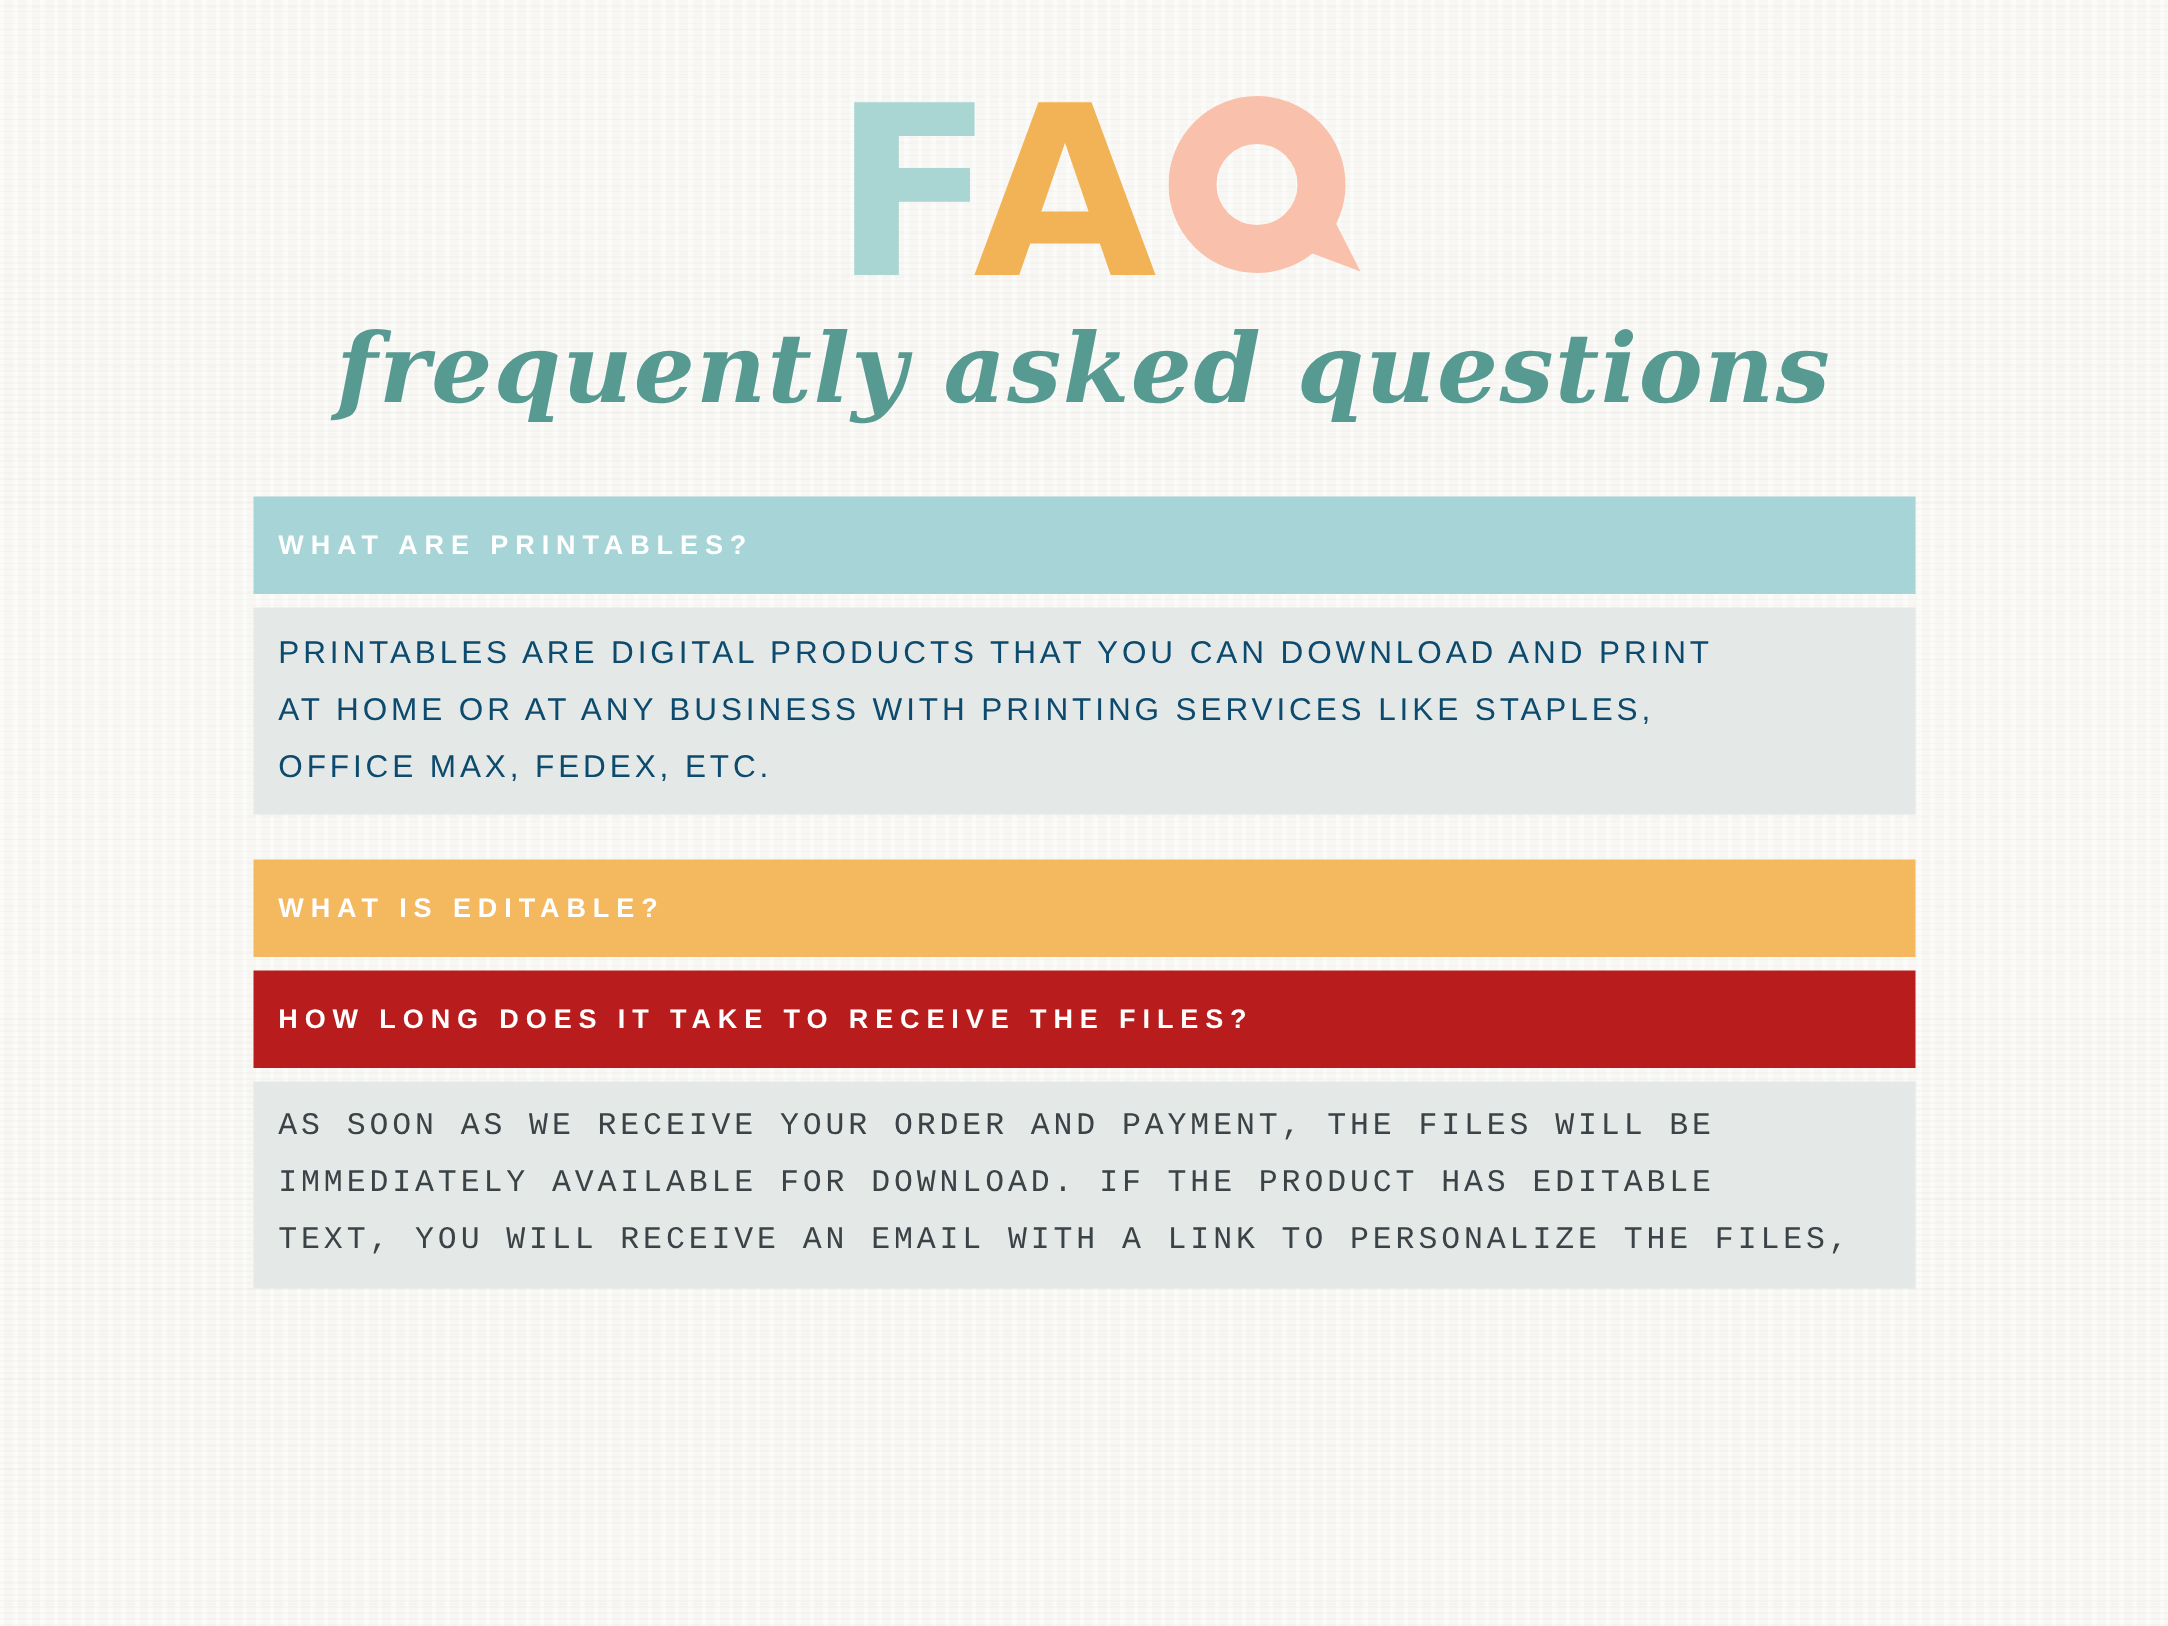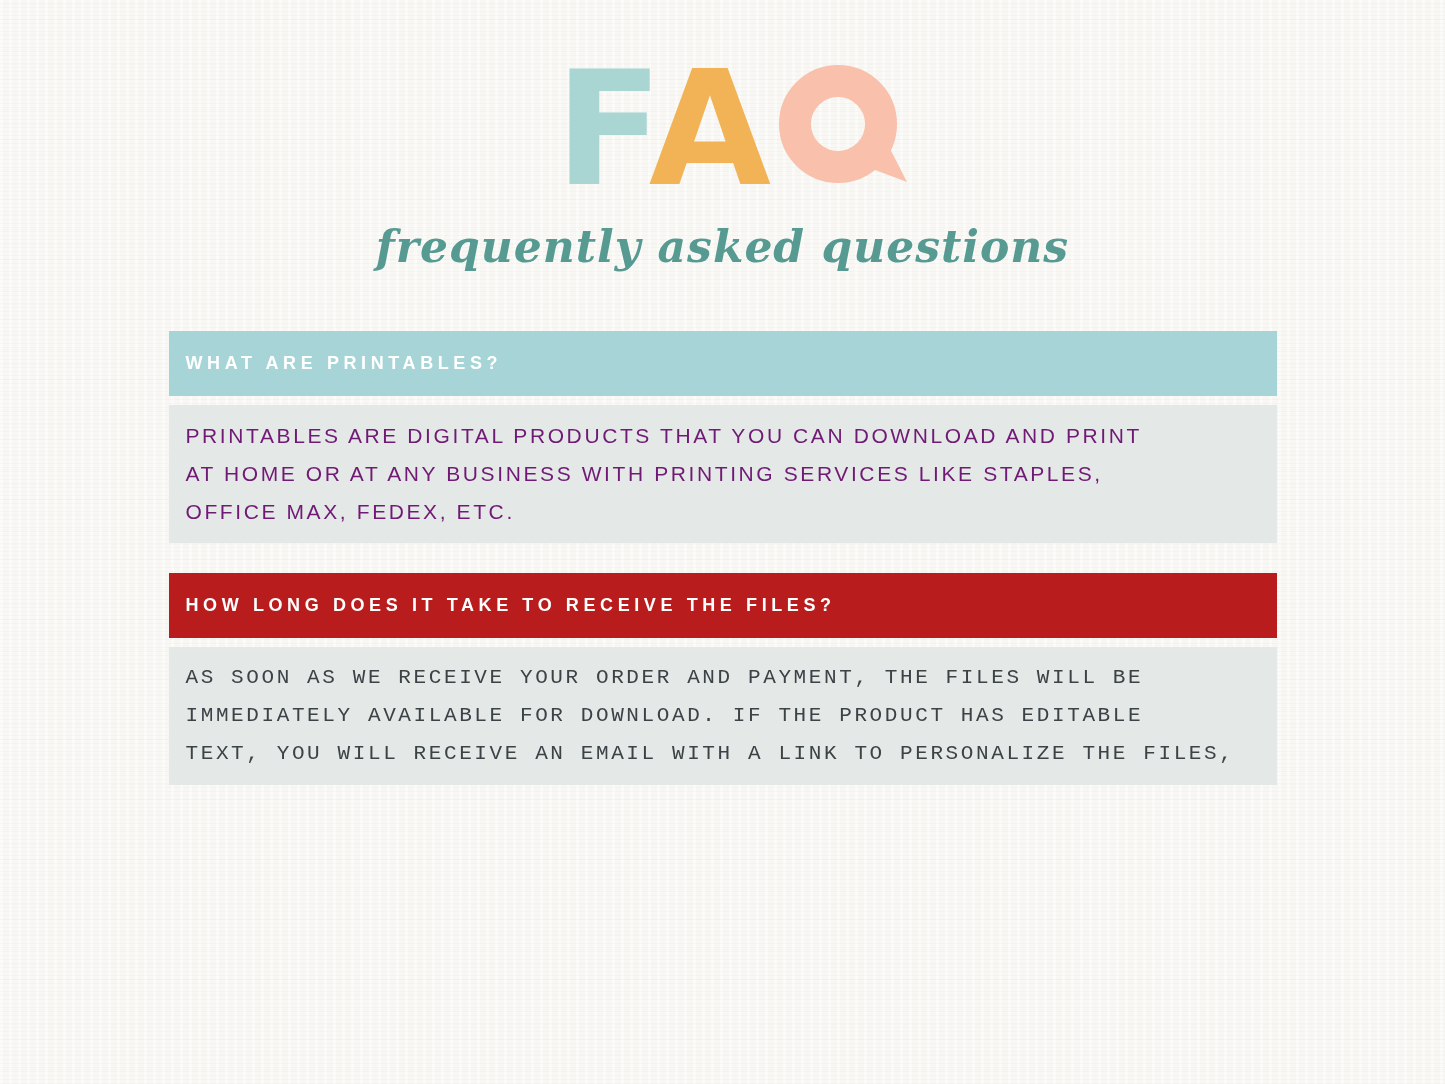--- a/index.html
+++ b/index.html
@@ -41,21 +41,21 @@
     display: inline;
     vertical-align: baseline;
     margin-left: 4px;
   }
 
   .subtitle {
     margin-top: 4px;
     font-family: "DejaVu Serif", serif;
     font-style: italic;
     font-weight: bold;
-    font-size: 44px;
+    font-size: 64px;
     letter-spacing: 1px;
     line-height: 66px;
   }
 
   .sections {
     width: 1108px;
     margin: 51px auto 12px auto;
   }
 
   .section { margin-bottom: 0; }
@@ -99,27 +99,30 @@
   <div class="subtitle" style="color: rgb(87, 154, 146);">frequently asked questions</div>
 </div>
 
 <div class="sections">
 
   <div class="section">
     <div class="question-bar" style="background-color: rgb(167, 212, 215);">
       <span class="question-label" style="color: rgb(255, 255, 255);">WHAT ARE PRINTABLES?</span>
     </div>
     <div class="answer-box" style="background-color: rgb(228, 232, 231);">
-      <div class="answer-text" style="color: #701a75;">PRINTABLES ARE DIGITAL PRODUCTS THAT YOU CAN DOWNLOAD AND PRINT
+      <div class="answer-text" style="color: #0c4a6e;">PRINTABLES ARE DIGITAL PRODUCTS THAT YOU CAN DOWNLOAD AND PRINT
 AT HOME OR AT ANY BUSINESS WITH PRINTING SERVICES LIKE STAPLES,
 OFFICE MAX, FEDEX, ETC.</div>
     </div>
   </div>
 
   <div class="section">
+    <div class="question-bar" style="background-color: rgb(244, 185, 95);">
+      <span class="question-label" style="color: rgb(255, 255, 255);">WHAT IS EDITABLE?</span>
+    </div>
   </div>
 
   <div class="section">
     <div class="question-bar" style="background-color: #b91c1c;">
       <span class="question-label" style="color: rgb(255, 255, 255);">HOW LONG DOES IT TAKE TO RECEIVE THE FILES?</span>
     </div>
     <div class="answer-box" style="background-color: rgb(228, 232, 231); font-family: Liberation Mono, monospace;">
       <div class="answer-text" style="color: rgb(59, 67, 71);">AS SOON AS WE RECEIVE YOUR ORDER AND PAYMENT, THE FILES WILL BE
 IMMEDIATELY AVAILABLE FOR DOWNLOAD. IF THE PRODUCT HAS EDITABLE
 TEXT, YOU WILL RECEIVE AN EMAIL WITH A LINK TO PERSONALIZE THE FILES,</div>

